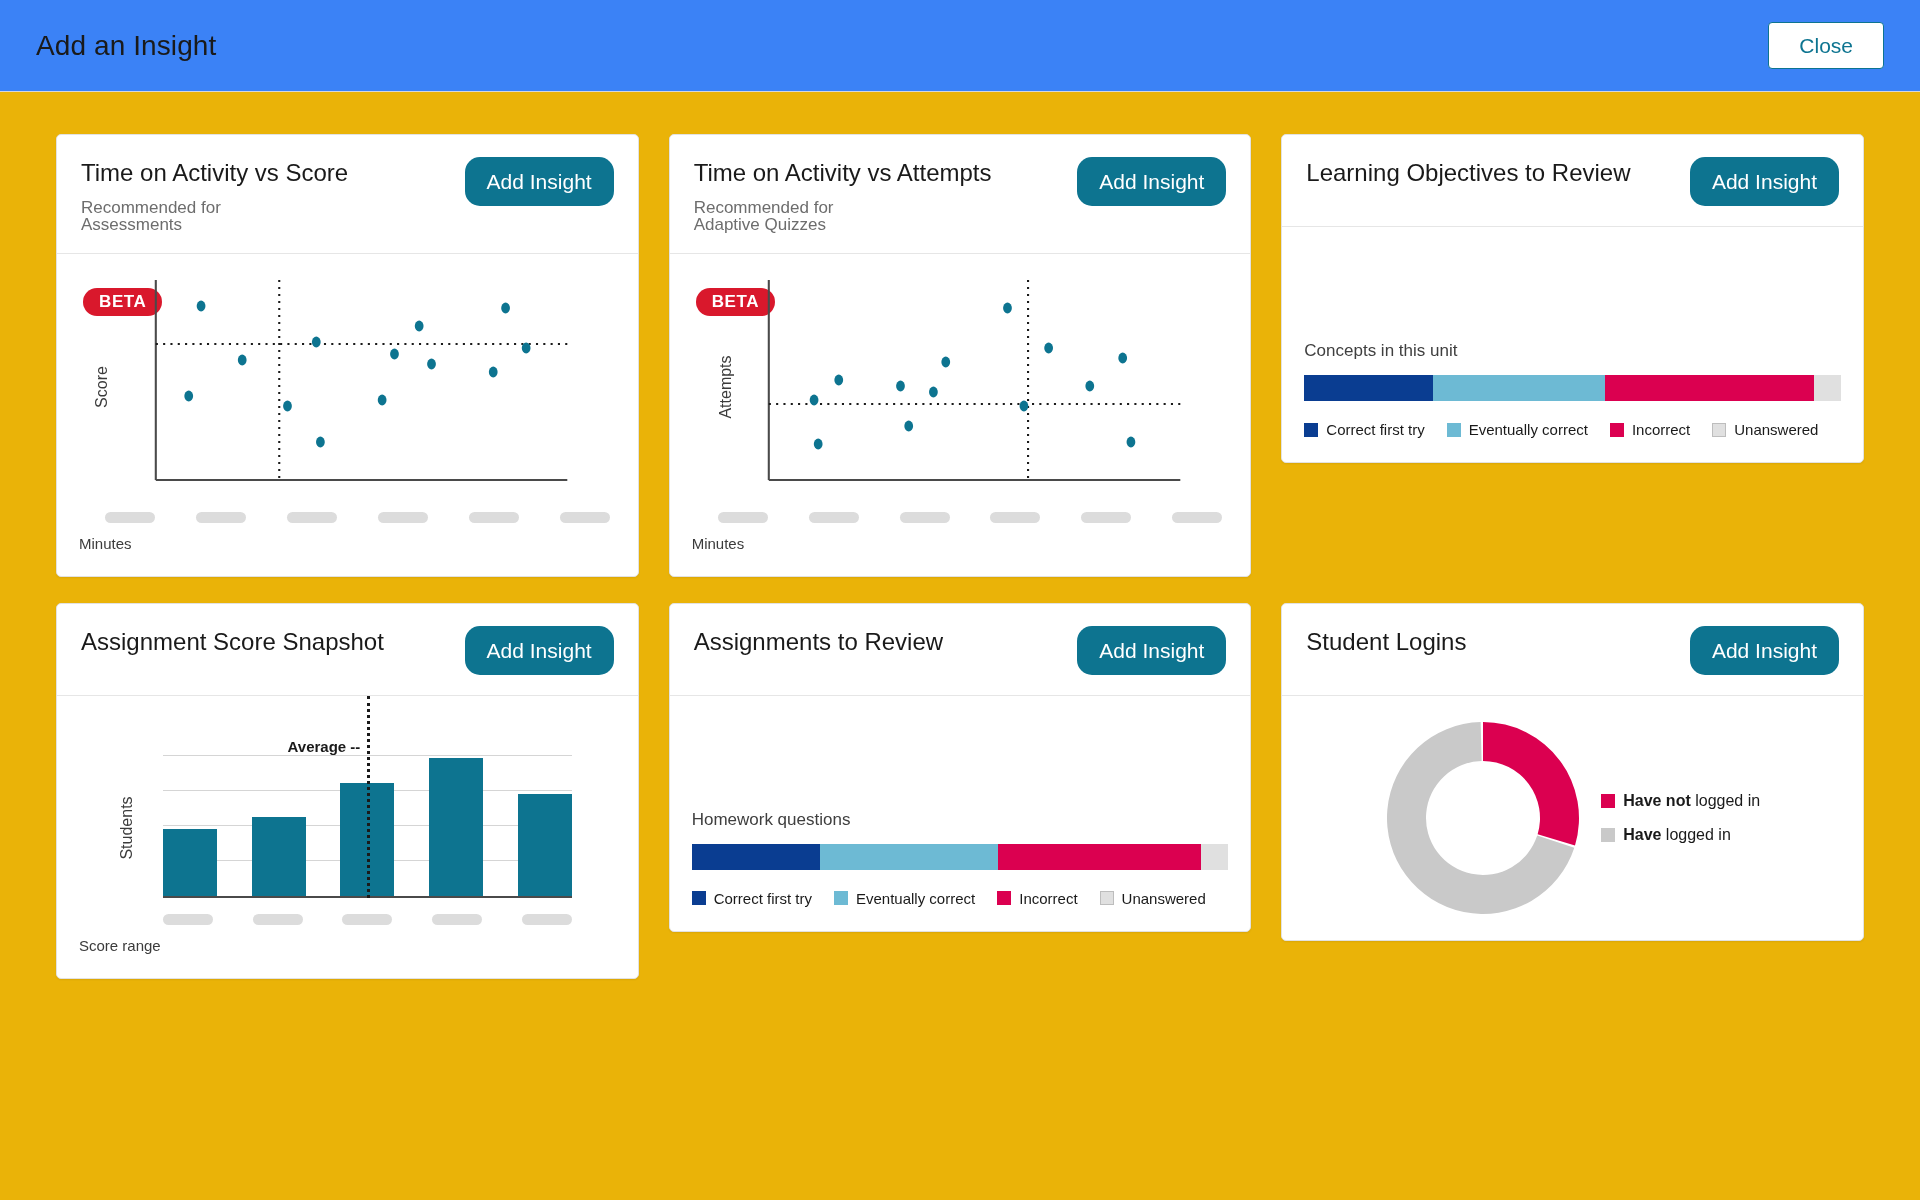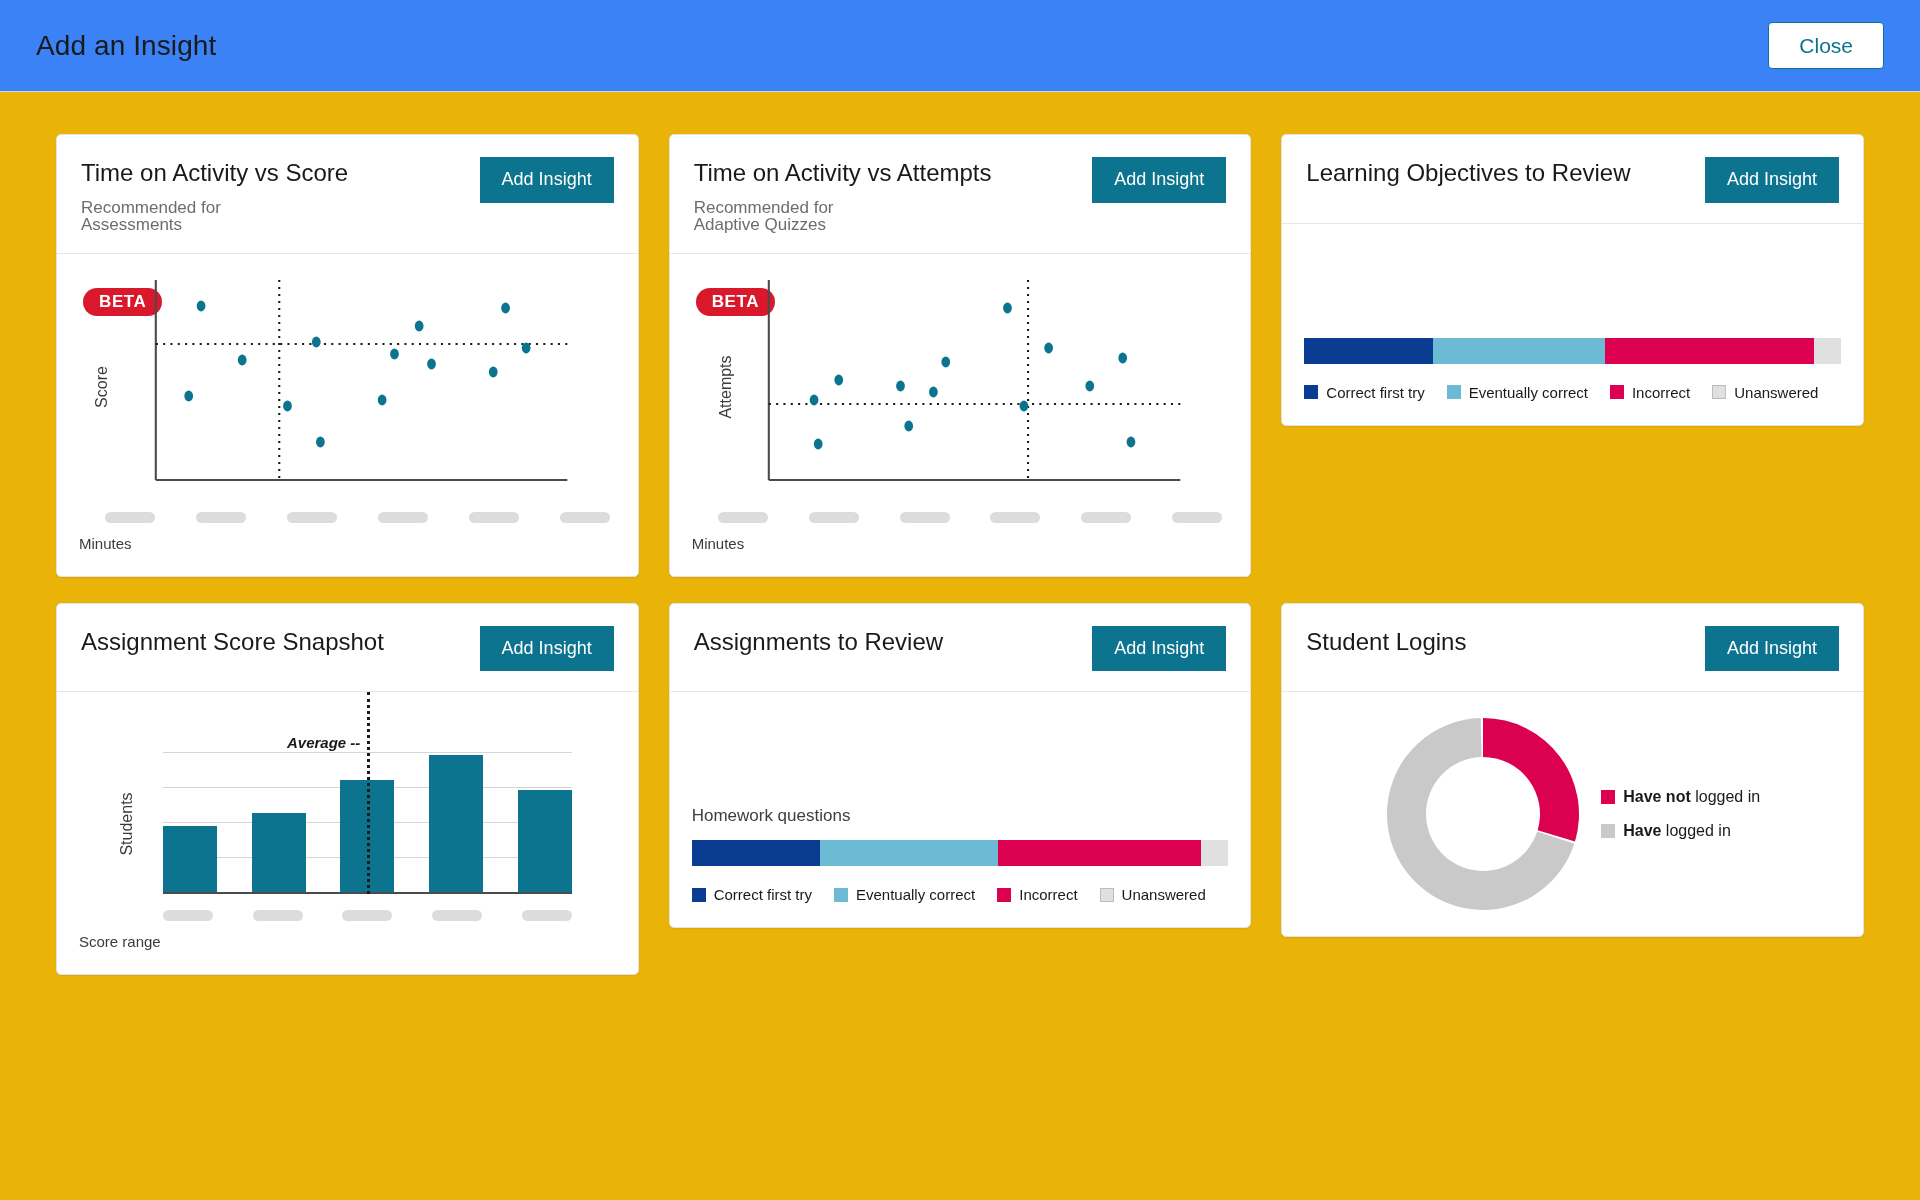--- a/index.html
+++ b/index.html
@@ -84,22 +84,22 @@
     color: #6d6d6d;
     line-height: 1.0;
     max-width: 260px;
     white-space: pre-line;
   }
   .add-insight-button {
     flex: none;
     background: #0d7490;
     color: #ffffff;
     border: none;
-    border-radius: 0;
-    font-size: 18px;
+    border-radius: 15px;
+    font-size: 21px;
     font-family: "Liberation Sans", sans-serif;
     padding: 13px 22px;
     cursor: pointer;
     line-height: 1.1;
     white-space: nowrap;
   }
   .card-body {
     position: relative;
     padding: 18px 22px 24px 22px;
     flex: 1;
@@ -135,21 +135,21 @@
     font-size: 15px; color: #3b3b3b;
     margin-top: 12px;
   }
   .tickpills {
     display: flex; justify-content: space-between;
     margin: 10px 6px 0 26px;
   }
   .tickpill { width: 50px; height: 11px; border-radius: 6px; background: #dcdcdc; }
 
   
-  .bars-wrap { position: relative; height: 178px; margin: 6px 44px 16px 84px; font-style: italic; }
+  .bars-wrap { position: relative; height: 178px; margin: 6px 44px 16px 84px; }
   .gridline { position: absolute; left: 0; right: 0; height: 1px; background: #d5d5d5; }
   .bars-axis { position: absolute; left: 0; right: 0; bottom: 0; height: 2px; background: #4a4a4a; }
   .bars-row {
     position: absolute; left: 0; right: 0; bottom: 2px; height: 176px;
     display: flex; align-items: flex-end; justify-content: space-between;
   }
   .bar { width: 54px; background: #0d7490; }
   .avg-line {
     position: absolute; top: -24px; bottom: 0; width: 0;
     border-left: 3px dotted #1a1a1a;
@@ -284,20 +284,21 @@
 
     <div class="card">
       <div class="card-head">
         <div class="card-titles">
           <div class="card-title">Learning Objectives to Review</div>
         </div>
         <button class="add-insight-button">Add Insight</button>
       </div>
       <div class="card-body">
         <div class="spacer-body"></div>
+        <div class="stack-caption">Concepts in this unit</div>
         <div class="stack-bar" id="stack2">
             <div class="stack-seg" style="width: 24%; background: rgb(10, 61, 145);"></div>
             <div class="stack-seg" style="width: 32%; background: rgb(109, 186, 212);"></div>
             <div class="stack-seg" style="width: 39%; background: rgb(219, 0, 80);"></div>
             <div class="stack-seg" style="width: 5%; background: rgb(224, 224, 224);"></div>
           </div>
         <div class="stack-legend" id="stacklegend2">
             <div class="legend-item">
               <span class="legend-swatch" style="background: rgb(10, 61, 145);"></span>
               <span>Correct first try</span>

